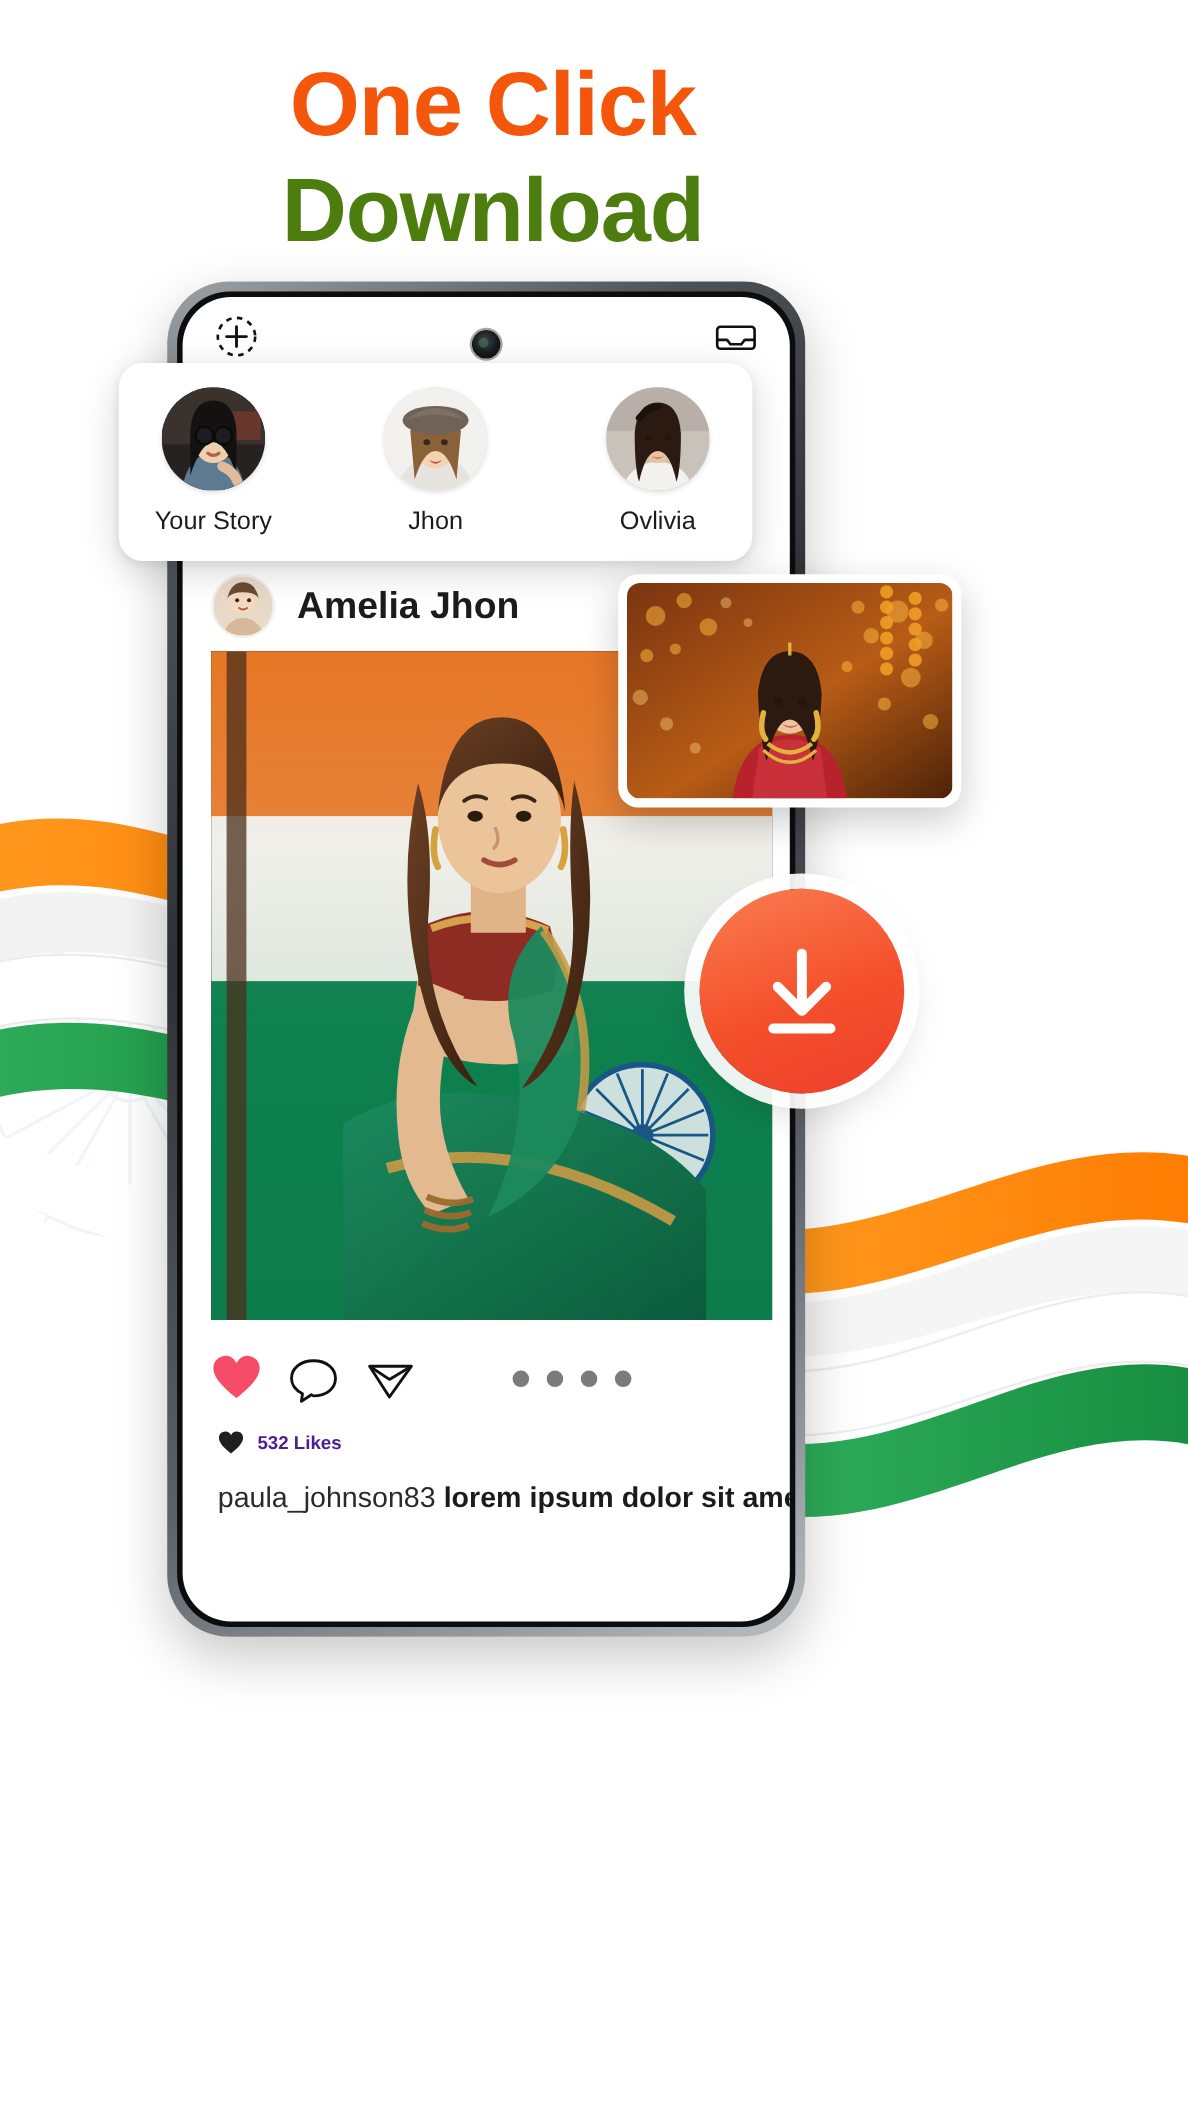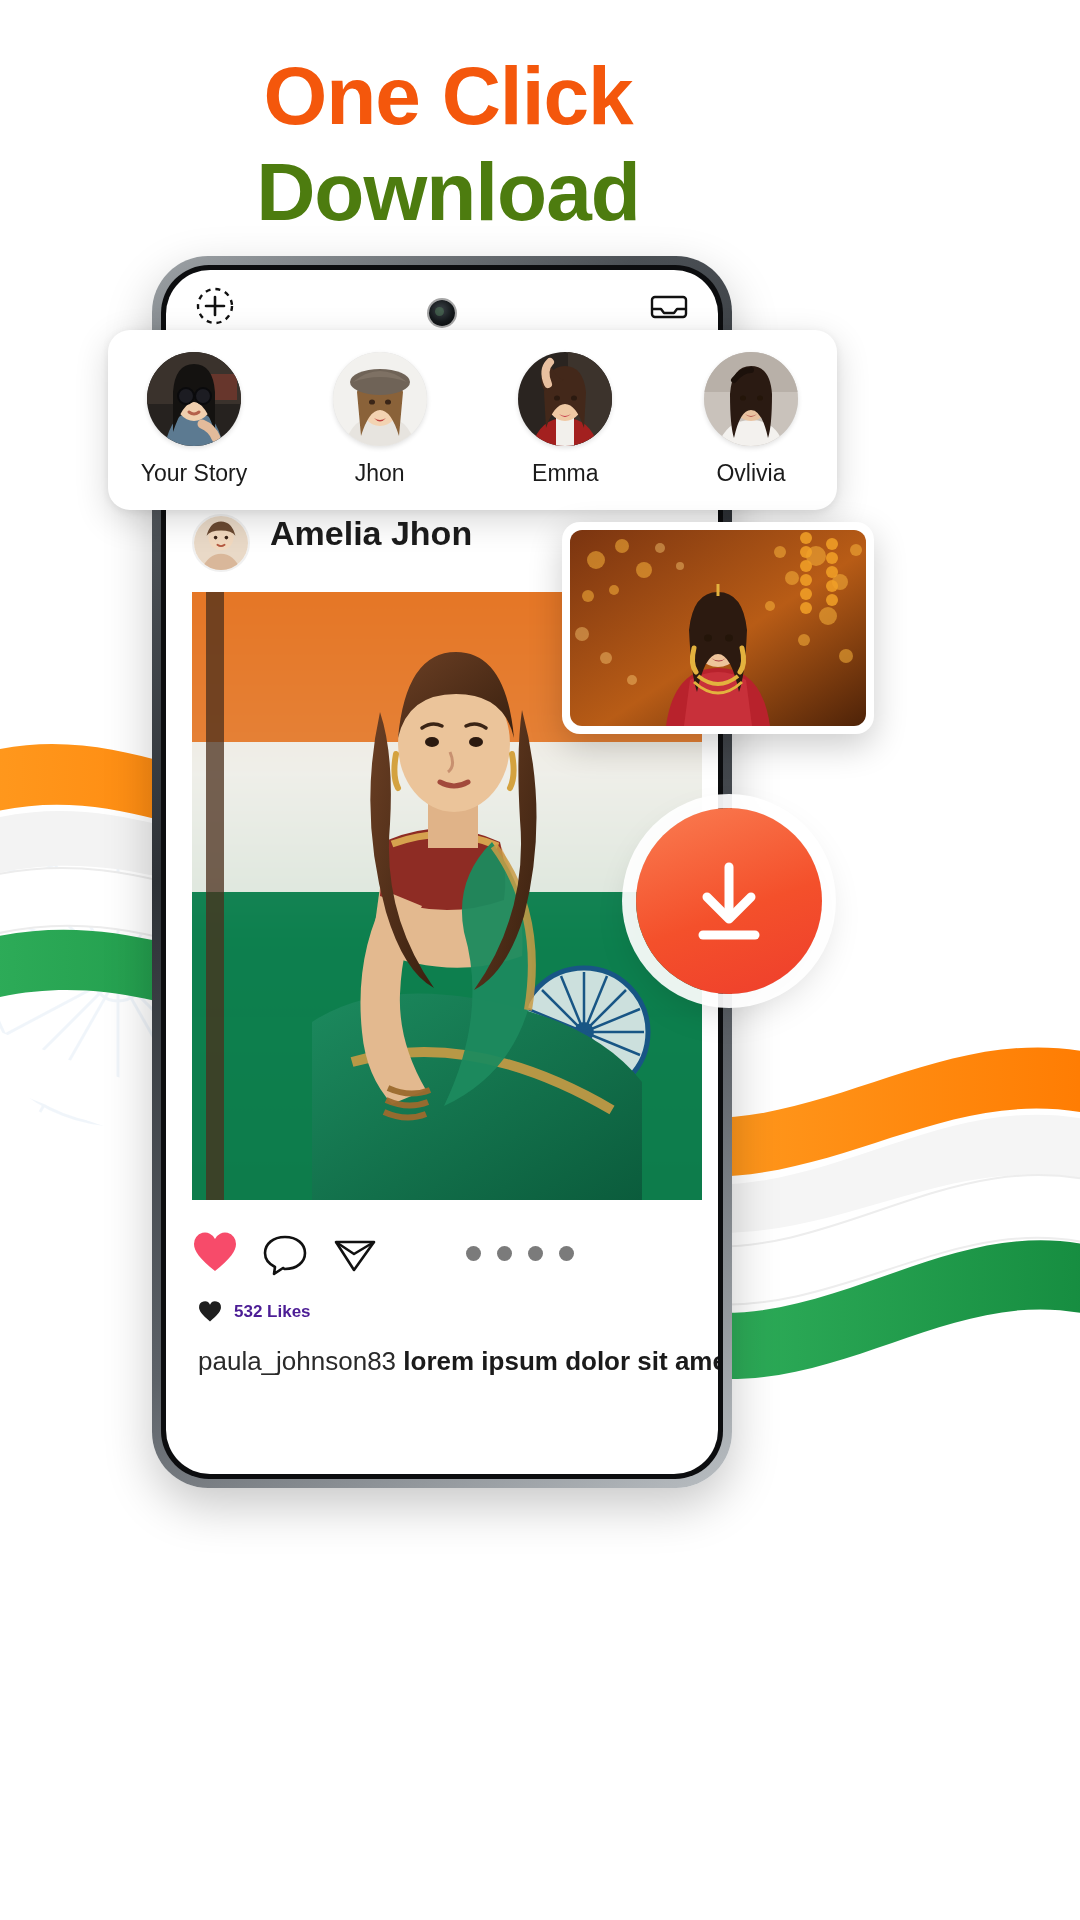--- a/index.html
+++ b/index.html
@@ -58,21 +58,21 @@
   }
   .camera-hole::after {
     content:""; position:absolute; left:6px; top:7px; width:9px; height:9px;
     border-radius:50%; background: rgba(80,120,90,0.55);
   }
   .tb-icon { width: 42px; height: 42px; position: relative; }
 
   
   .stories-card {
     position: absolute; left: 108px; top: 330px;
-    width: 729px; height: 180px;
+    width: 576px; height: 180px;
     background: #ffffff; border-radius: 22px;
     box-shadow: 0 10px 34px rgba(0,0,0,0.16), 0 2px 8px rgba(0,0,0,0.07);
     display: flex; align-items: flex-start; justify-content: space-between;
     padding: 22px 26px 0 26px;
     z-index: 30;
   }
   .story { width: 120px; display: flex; flex-direction: column; align-items: center; }
   .story-ring {
     width: 94px; height: 94px; border-radius: 50%;
     overflow: hidden; position: relative;
@@ -81,21 +81,21 @@
   }
   .story-ring svg { display:block; width:100%; height:100%; }
   .story-label {
     margin-top: 14px; font-size: 23px; color: #1b1b1b;
     font-weight: 400; white-space: nowrap;
   }
 
   
   .post-header {
     position: absolute; left: 0; top: 244px; width: 100%;
-    display: flex; padding: 0 26px; height: 74px; z-index: 5;
+    display: flex; align-items: center; padding: 0 26px; height: 74px; z-index: 5;
   }
   .post-avatar {
     width: 58px; height: 58px; border-radius: 50%; overflow: hidden;
     border: 2px solid #f0f0f0; flex: 0 0 auto;
   }
   .post-avatar svg { display:block; width:100%; height:100%; }
   .post-username {
     margin-left: 20px; font-size: 34px; font-weight: 700; color: #1c1c1c;
   }
   .post-image {
@@ -392,38 +392,20 @@
           <ellipse cx="47" cy="30" rx="30" ry="13" fill="#6f6357"></ellipse>
           <path d="M20 30 q27 -22 54 0 q-27 -10 -54 0 z" fill="#7e7164"></path>
           <ellipse cx="39" cy="50" rx="3" ry="2.6" fill="#3a2517"></ellipse>
           <ellipse cx="55" cy="50" rx="3" ry="2.6" fill="#3a2517"></ellipse>
           <path d="M41 66 q6 7 12 0 q-6 4 -12 0 z" fill="#c0423f"></path>
         </svg>
       </div>
       <div class="story-label">Jhon</div>
     </div>
 
-    <div class="story">
-      <div class="story-ring">
-        <svg viewBox="0 0 94 94" preserveAspectRatio="xMidYMid slice">
-          <rect width="94" height="94" fill="#2a2420"></rect>
-          <rect x="50" y="0" width="44" height="94" fill="#3c332c"></rect>
-          <path d="M14 94 q8 -28 33 -28 q25 0 33 28 z" fill="#a3201f"></path>
-          <rect x="38" y="66" width="18" height="28" fill="#f2f0ec"></rect>
-          <ellipse cx="47" cy="46" rx="19" ry="23" fill="#efc9a4"></ellipse>
-          <path d="M26 40 q3 -26 21 -26 q18 0 21 26 l-2 36 q-8 -24 -19 -24 q-11 0 -19 24 z" fill="#43281a"></path>
-          <path d="M26 38 q-8 -16 8 -22 q4 10 12 12" fill="#43281a"></path>
-          <ellipse cx="39" cy="46" rx="3" ry="2.6" fill="#2b1a10"></ellipse>
-          <ellipse cx="56" cy="46" rx="3" ry="2.6" fill="#2b1a10"></ellipse>
-          <path d="M41 62 q6 6 12 0 q-6 4 -12 0 z" fill="#c43246"></path>
-          <path d="M30 32 q-6 -14 2 -22" stroke="#e8c0a0" stroke-width="8" fill="none" stroke-linecap="round"></path>
-        </svg>
-      </div>
-      <div class="story-label">Emma</div>
-    </div>
 
 
     <div class="story">
       <div class="story-ring">
         <svg viewBox="0 0 94 94" preserveAspectRatio="xMidYMid slice">
           <rect width="94" height="94" fill="#c9c2bb"></rect>
           <rect x="0" y="0" width="94" height="40" fill="#b8b0a8"></rect>
           <path d="M14 94 q8 -26 33 -26 q25 0 33 26 z" fill="#f3f1ee"></path>
           <ellipse cx="47" cy="46" rx="19" ry="23" fill="#e9c3a0"></ellipse>
           <path d="M26 42 q2 -28 21 -28 q19 0 21 28 q0 32 -4 44 q-6 -28 -17 -28 q-11 0 -17 28 q-4 -12 -4 -44 z" fill="#2a1a12"></path>

